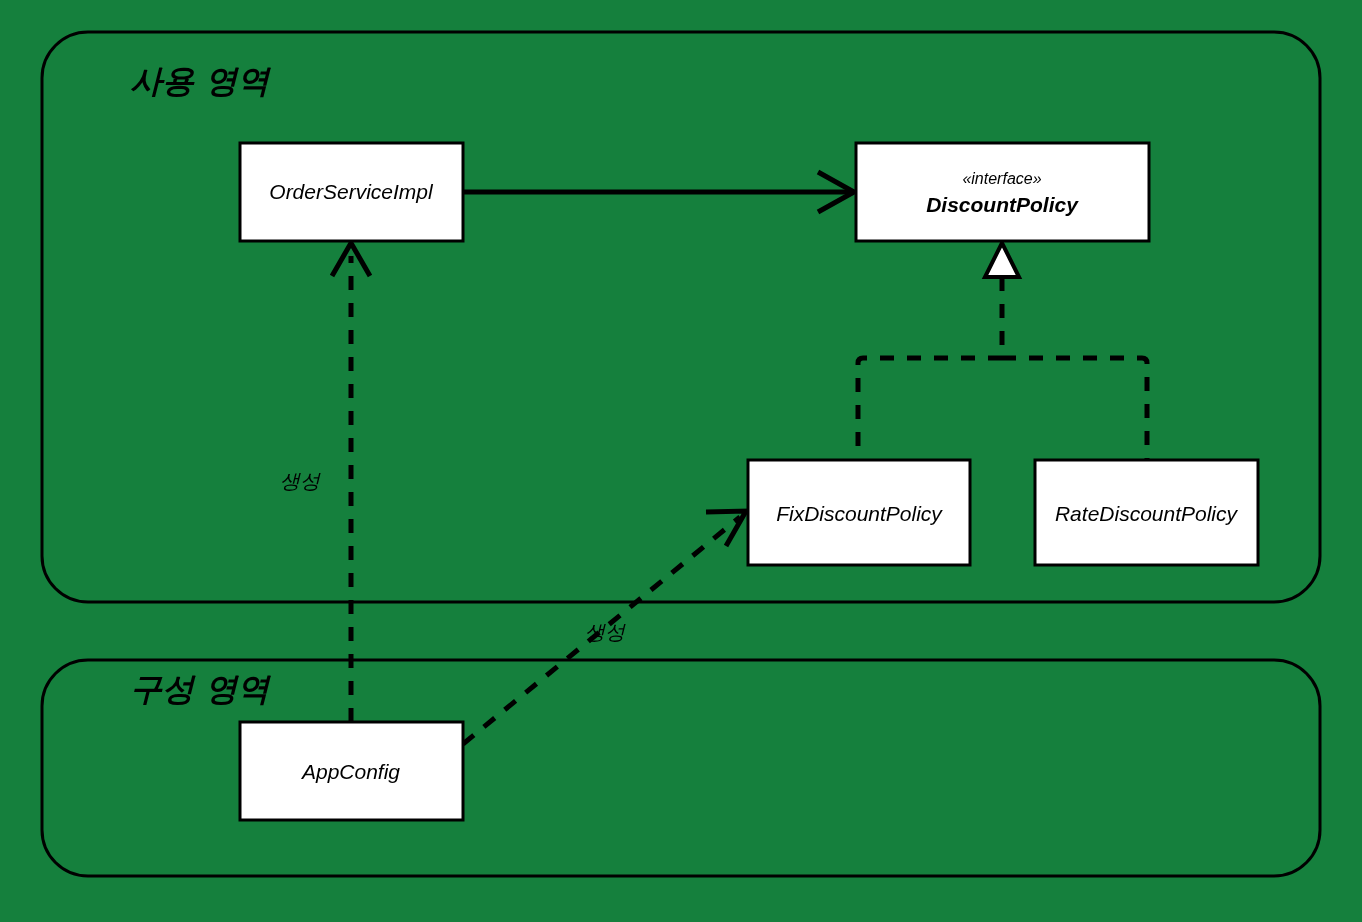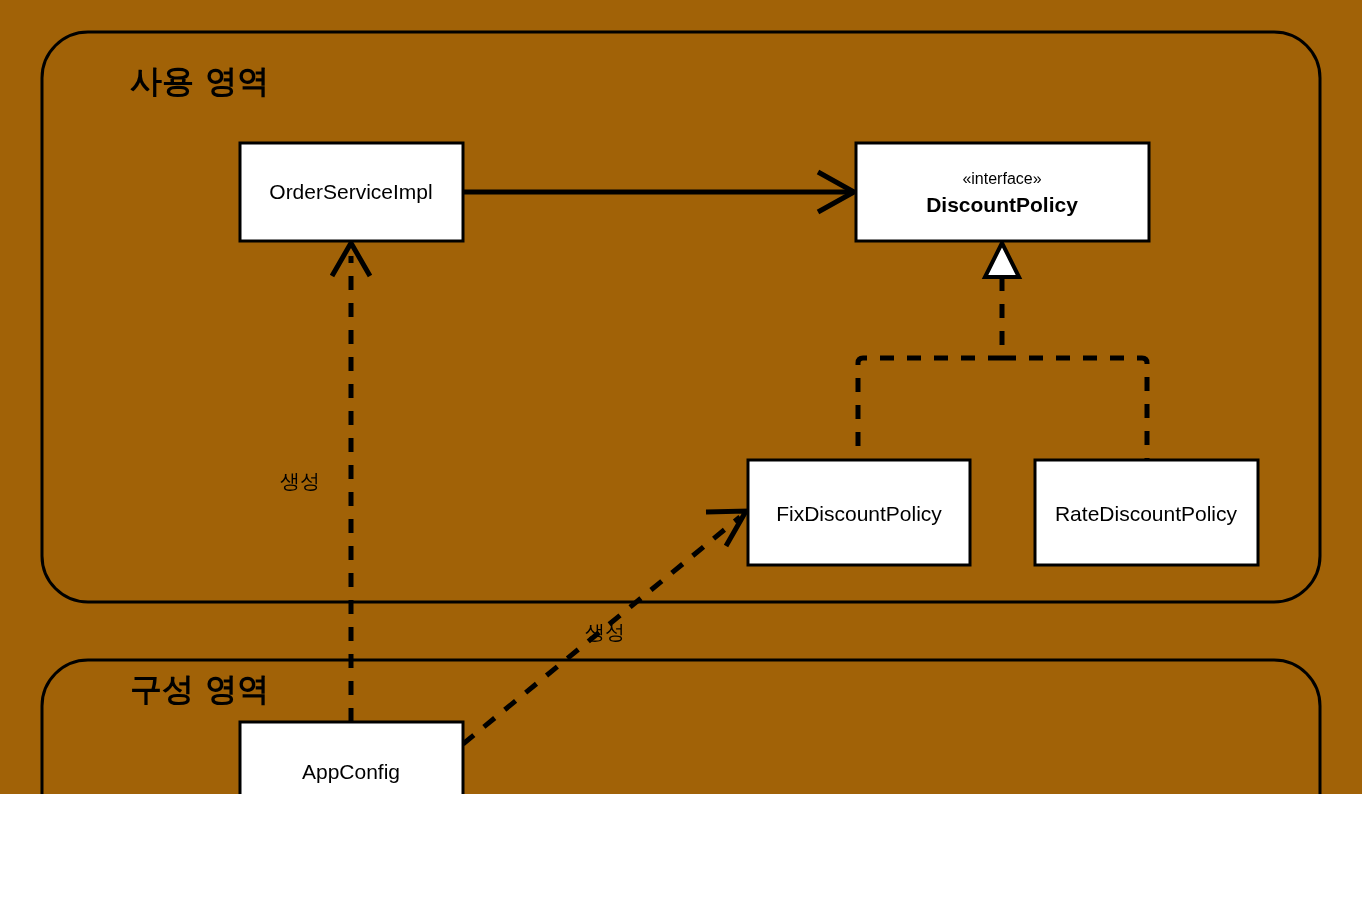--- a/index.html
+++ b/index.html
@@ -6,23 +6,24 @@
     margin: 0;
     padding: 0;
     background: #ffffff;
   }
   body {
     font-family: "Liberation Sans", "DejaVu Sans", sans-serif;
   }
   #canvas {
     position: relative;
     width: 1362px;
-    height: 794px;
-    background: #a16207;
+    height: 922px;
+    background: #15803d;
     overflow: hidden;
+    font-style: italic;
   }
   #diagram-svg {
     position: absolute;
     top: 0;
     left: 0;
     width: 1362px;
     height: 922px;
   }
   .region-title {
     font-weight: bold;

